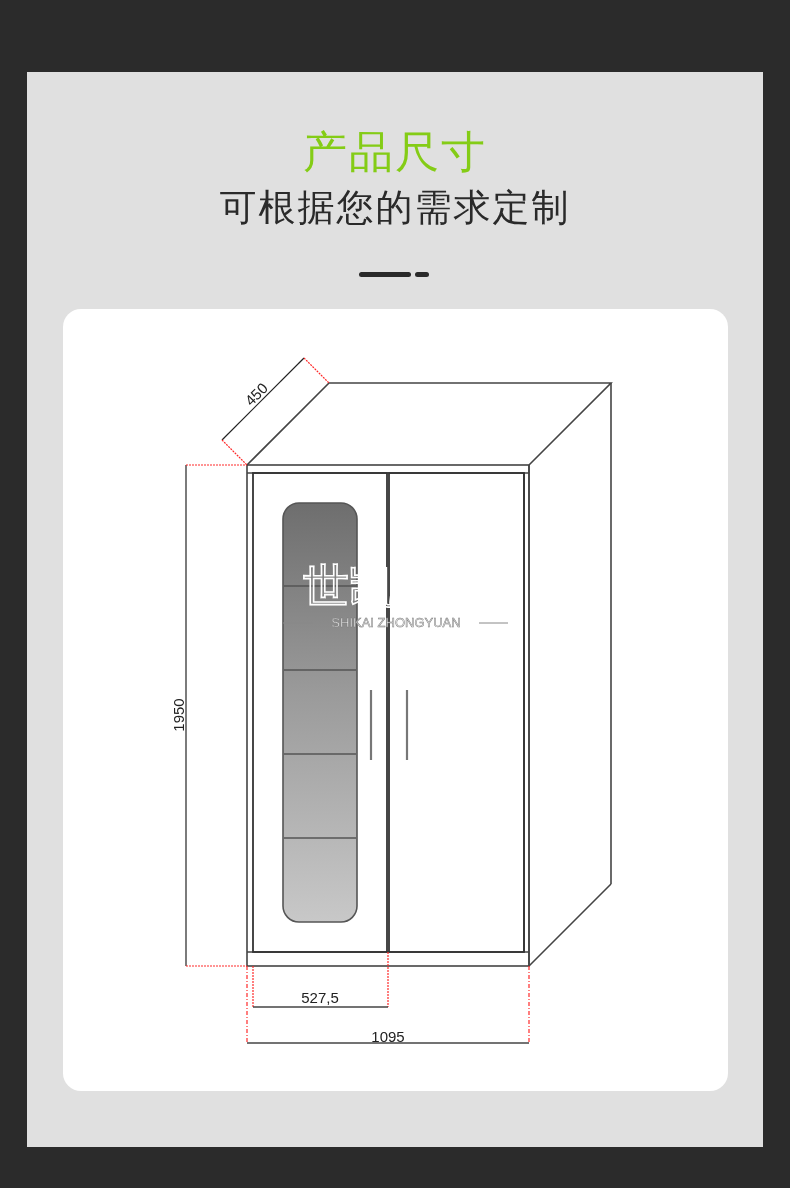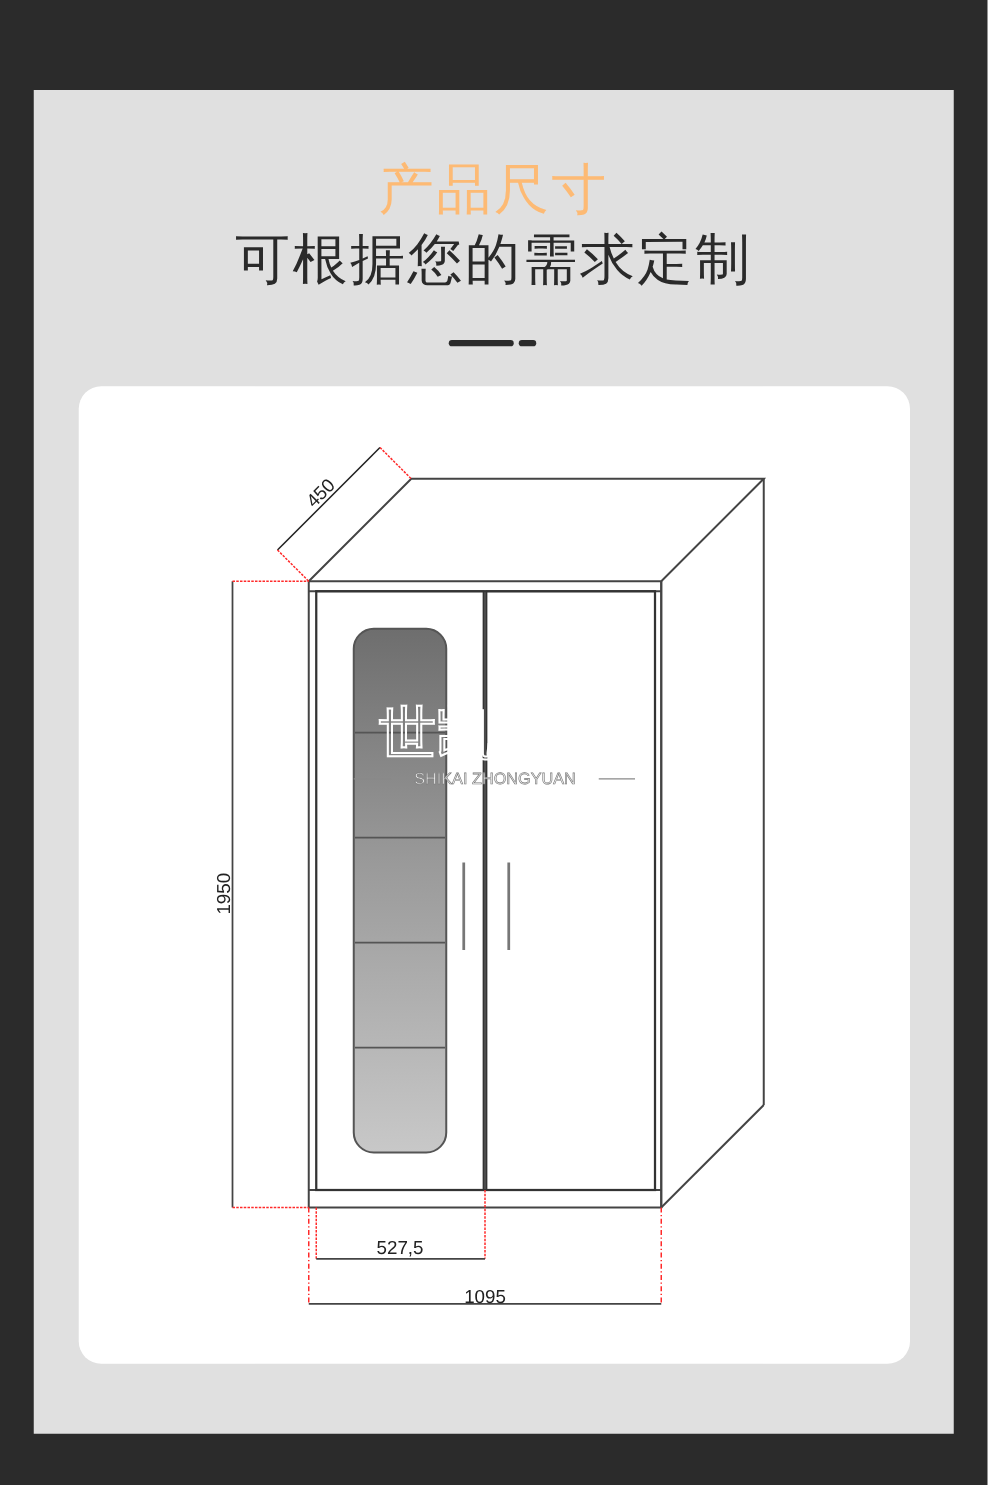--- a/index.html
+++ b/index.html
@@ -1,19 +1,19 @@
 <!DOCTYPE html>
 <html><head>
 <meta charset="utf-8">
 <style>
   html, body { margin:0; padding:0; }
   body { width:790px; height:1188px; background:#2b2b2b; position:relative; overflow:hidden; font-family:"DejaVu Sans", sans-serif; }
   .panel { position:absolute; left:27px; top:72px; width:736px; height:1075px; background:#e0e0e0; }
-  .title1 { position:absolute; left:0; width:790px; top:124px; text-align:center; font-size:44px; color:#fdba74; letter-spacing:2px; line-height:56px; }
-  .title2 { position:absolute; left:0; width:790px; top:180px; text-align:center; font-size:44px; color:#2a2a2a; letter-spacing:2px; line-height:56px; }
+  .title1 { position:absolute; left:0; width:790px; top:124px; text-align:center; font-size:44px; color:#84cc16; letter-spacing:2px; line-height:56px; }
+  .title2 { position:absolute; left:0; width:790px; top:180px; text-align:center; font-size:37px; color:#2a2a2a; letter-spacing:2px; line-height:56px; }
   .dash-long { position:absolute; left:359px; top:272px; width:52px; height:5px; background:#2a2a2a; border-radius:3px; }
   .dash-short { position:absolute; left:415px; top:272px; width:14px; height:5px; background:#2a2a2a; border-radius:3px; }
   .card { position:absolute; left:63px; top:309px; width:665px; height:782px; background:#ffffff; border-radius:18px; }
   svg.drawing { position:absolute; left:0; top:0; }
   .lbl { font-family:"Liberation Sans", sans-serif; font-size:15px; fill:#222; }
   .wm-cn { font-family:"DejaVu Sans", sans-serif; font-size:46px; fill:none; stroke:#ffffff; stroke-width:1.6; paint-order:stroke; }
   .wm-en { font-family:"Liberation Sans", sans-serif; font-size:13px; fill:#f4f4f4; stroke:#777; stroke-width:0.5; }
 </style>
 </head>
 <body>

